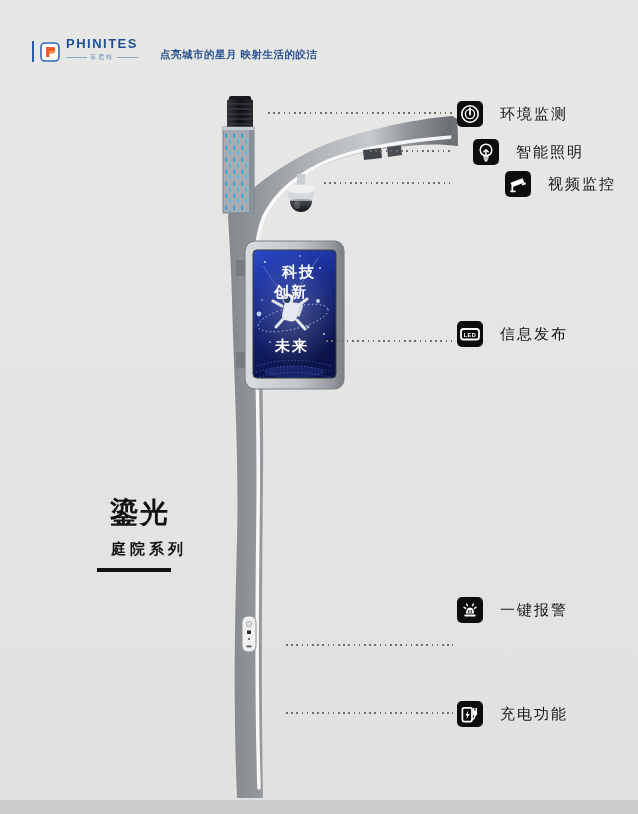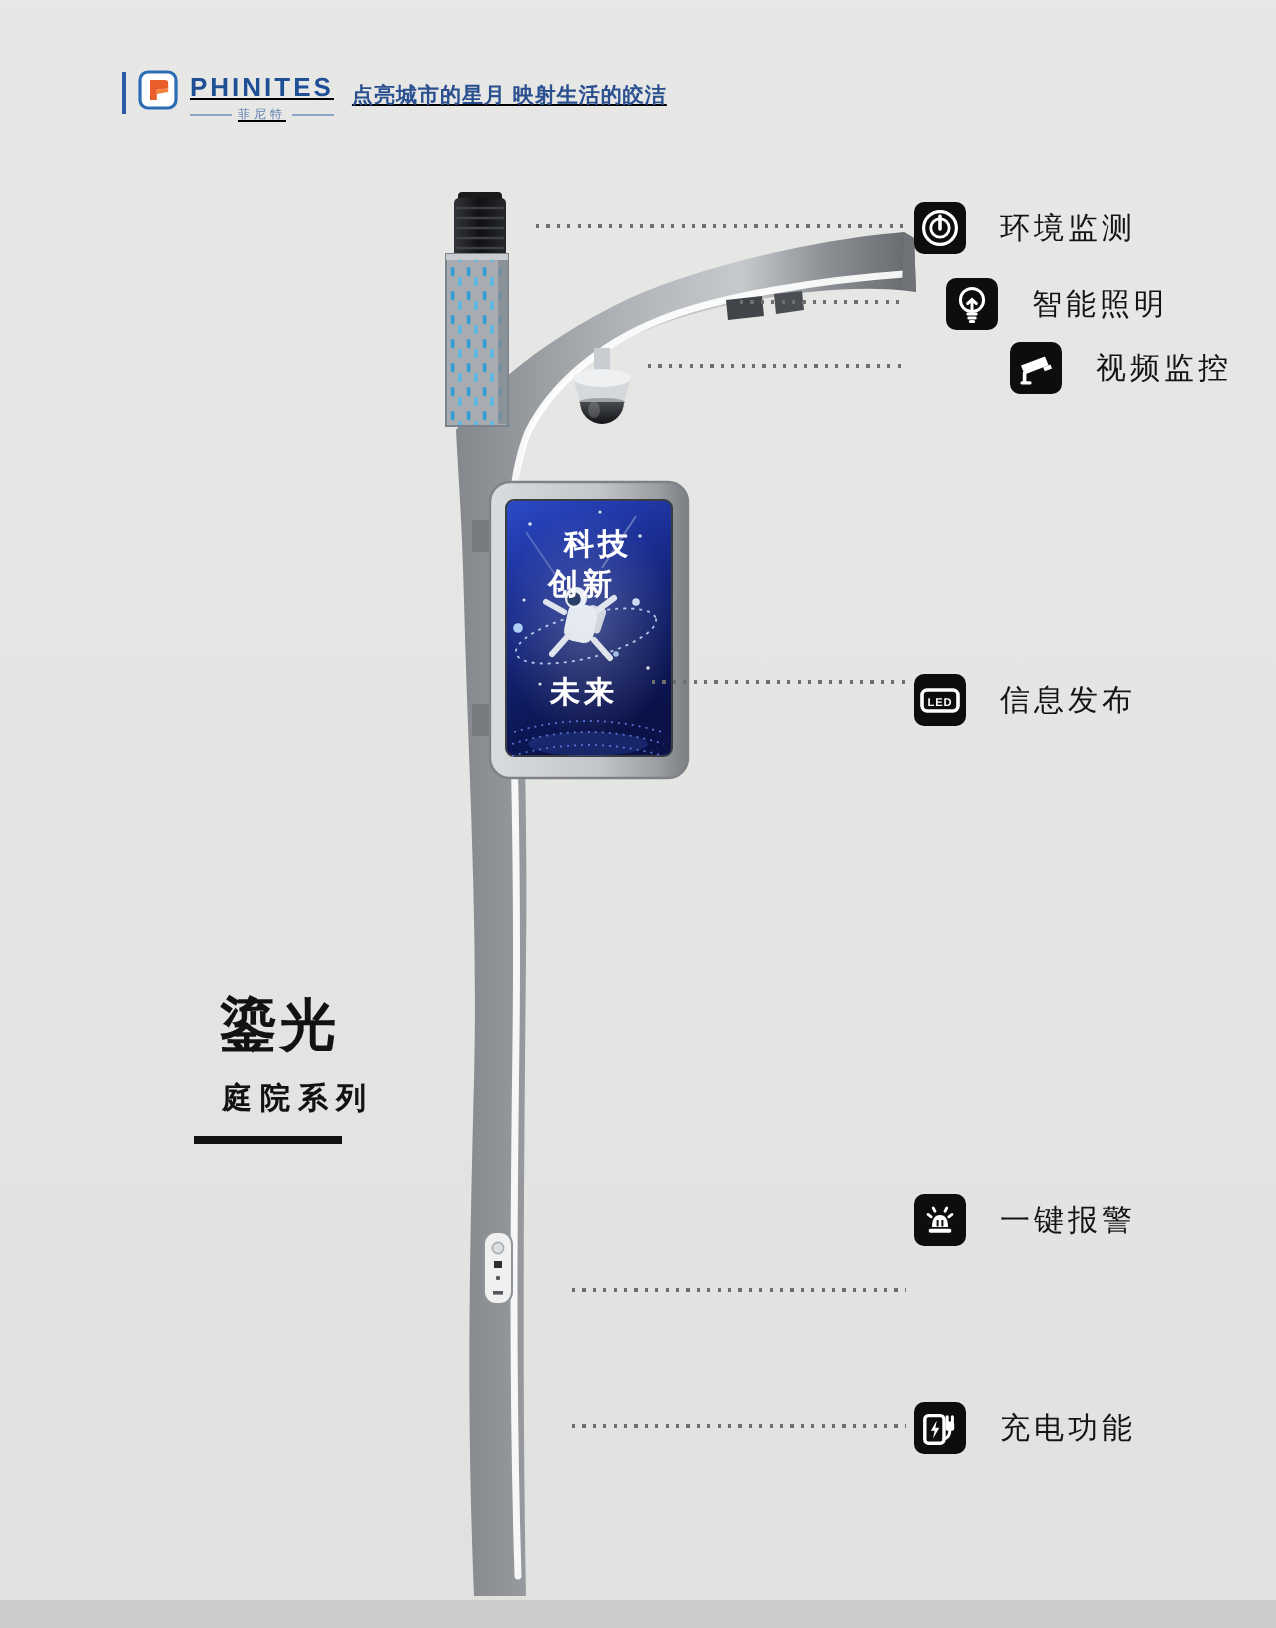--- a/index.html
+++ b/index.html
@@ -5,27 +5,27 @@
   html,body{margin:0;padding:0;background:#9a9a9a;}
   .stage{
     position:relative;width:638px;height:814px;margin:0 auto;
     background:linear-gradient(180deg,#e7e8e6 0%,#e4e5e3 60%,#e1e2e0 97%);
     overflow:hidden;
     font-family:"Liberation Sans","DejaVu Sans",sans-serif;
   }
   .bottom-strip{position:absolute;left:0;bottom:0;width:638px;height:14px;background:#cccdcb;}
 
   
-  .brand{position:absolute;left:61px;top:35px;display:flex;align-items:flex-start;text-decoration:underline;}
+  .brand{position:absolute;left:32px;top:35px;display:flex;align-items:flex-end;}
   .brand-rule{width:2px;height:21px;background:#2a5ba8;margin-right:6px;margin-top:1px;}
   .brand-mark{width:20px;height:20px;margin-right:6px;}
   .brand-name{font-size:13px;font-weight:800;color:#1f5096;letter-spacing:1.5px;line-height:13px;margin-top:2px;}
   .brand-sub{display:flex;align-items:center;gap:3px;margin-top:3px;font-size:6px;color:#5a7db0;letter-spacing:2px;}
   .sub-line{flex:1;height:1px;background:#8aa5c8;}
-  .tagline{margin-left:9px;margin-top:6px;font-size:10.5px;font-weight:700;color:#2a5090;letter-spacing:0.5px;}
+  .tagline{margin-left:22px;margin-top:6px;font-size:10.5px;font-weight:700;color:#2a5090;letter-spacing:0.5px;}
 
   
   .product-block{position:absolute;left:97px;top:494px;width:74px;text-align:center;color:#121212;}
   .pname{font-size:28px;font-weight:900;letter-spacing:2px;margin-left:12px;}
   .pseries{font-size:15px;font-weight:600;letter-spacing:4px;margin-top:8px;margin-left:14px;white-space:nowrap;}
   .prule{height:4px;background:#121212;margin-top:9px;}
 
   
   .dotline{position:absolute;height:2px;
     background-image:repeating-linear-gradient(to right,#6e6e6e 0 1.6px,transparent 1.6px 5.2px);}
@@ -261,21 +261,21 @@
       <svg viewBox="0 0 24 24">
         <polygon points="4.5,10.8 16.5,6.2 18.3,10.6 6.3,15.2" fill="#fff"></polygon>
         <polygon points="15.6,11.7 19.2,10.3 20,12.2 16.4,13.6" fill="#fff"></polygon>
         <rect x="5.4" y="14" width="1.8" height="5.2" fill="#fff"></rect>
         <rect x="4.2" y="18.6" width="5.6" height="1.7" rx="0.8" fill="#fff"></rect>
       </svg>
     </span>
     <span class="flabel">视频监控</span>
   </div>
 
-  <div class="callout" style="top:337px;">
+  <div class="callout" style="top:321px;">
     <span class="ficon">
       <svg viewBox="0 0 24 24">
         <rect x="3" y="7" width="18" height="10.5" rx="2.6" fill="none" stroke="#fff" stroke-width="1.8"></rect>
         <text x="12" y="14.8" text-anchor="middle" font-size="5.6" font-weight="bold" fill="#fff" letter-spacing="0.4">LED</text>
       </svg>
     </span>
     <span class="flabel">信息发布</span>
   </div>
 
   <div class="callout" style="top:597px;">

